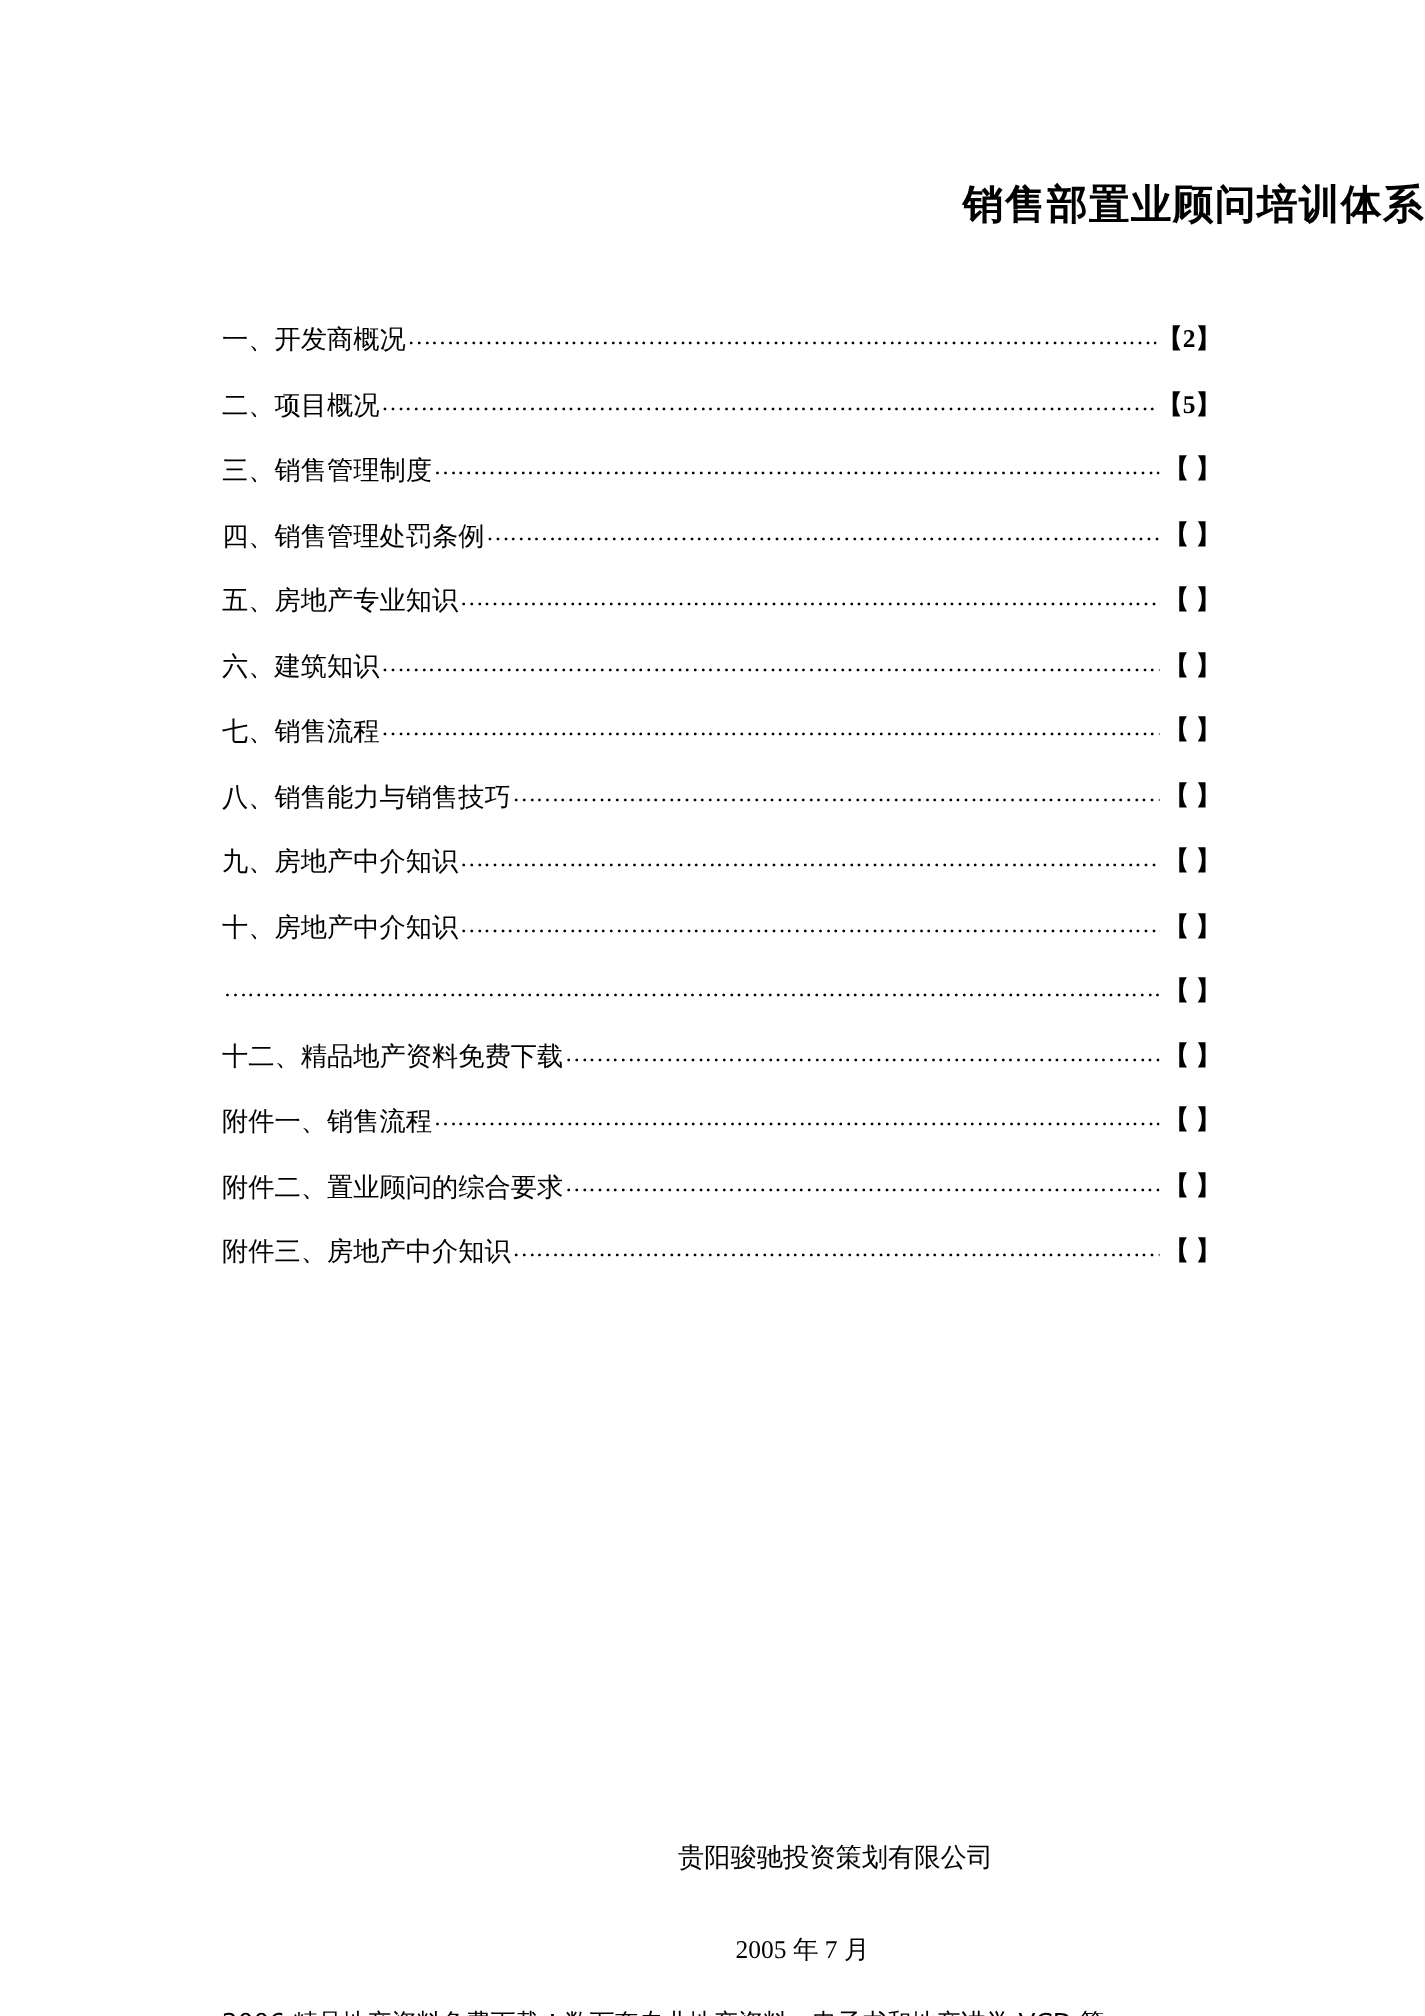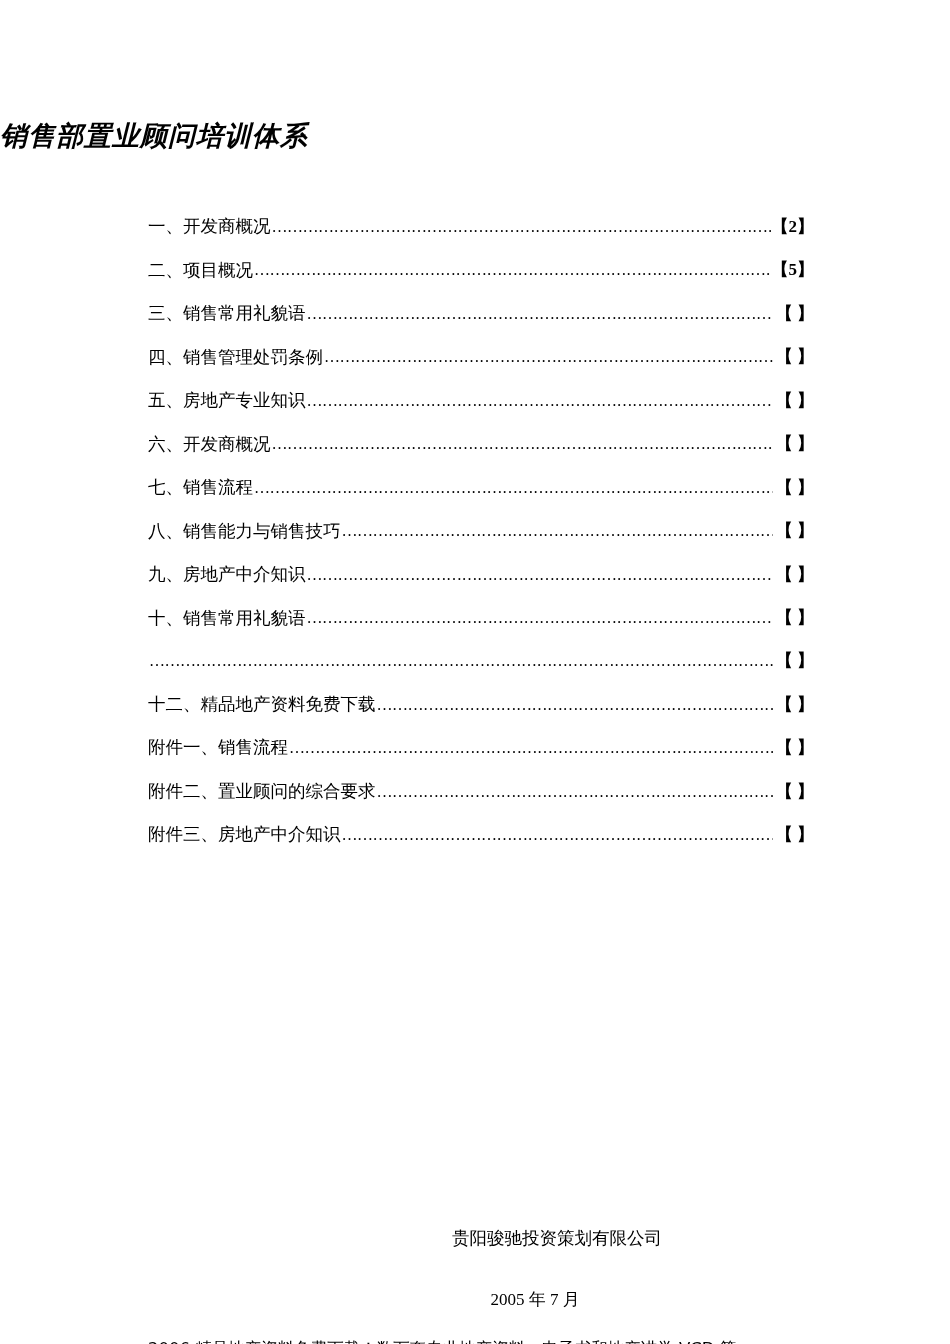--- a/index.html
+++ b/index.html
@@ -16,37 +16,36 @@
     overflow: hidden;
   }
   .page {
     width: 950px;
     height: 1344px;
     box-sizing: border-box;
     padding: 0;
     position: relative;
   }
   .doc-title {
-    text-align: left;
+    text-align: right;
     font-family: "DejaVu Sans", "Liberation Sans", sans-serif;
     font-weight: bold;
     font-size: 27px;
     letter-spacing: 1px;
     margin-top: 118px;
     margin-bottom: 0;
-    font-style: italic;
   }
   .toc {
     margin-top: 62px;
     padding-left: 148px;
     padding-right: 136px;
   }
   .toc-row {
     display: flex;
-    align-items: flex-end;
+    align-items: flex-start;
     font-size: 17.5px;
     line-height: 1.2;
     margin-bottom: 22.5px;
     white-space: nowrap;
   }
   .toc-label {
     flex: 0 0 auto;
   }
   .toc-dots {
     flex: 1 1 auto;
@@ -107,39 +106,39 @@
       <span class="toc-page">【2】</span>
     </div>
 
     <div class="toc-row">
       <span class="toc-label">二、项目概况</span>
       <span class="toc-dots">……………………………………………………………………………………………………………………………………………………</span>
       <span class="toc-page">【5】</span>
     </div>
 
     <div class="toc-row">
-      <span class="toc-label">三、销售常用礼貌语</span>
+      <span class="toc-label">三、销售管理制度</span>
       <span class="toc-dots">……………………………………………………………………………………………………………………………………………………</span>
       <span class="toc-page">【 】</span>
     </div>
 
     <div class="toc-row">
       <span class="toc-label">四、销售管理处罚条例</span>
       <span class="toc-dots">……………………………………………………………………………………………………………………………………………………</span>
       <span class="toc-page">【 】</span>
     </div>
 
     <div class="toc-row">
       <span class="toc-label">五、房地产专业知识</span>
       <span class="toc-dots">……………………………………………………………………………………………………………………………………………………</span>
       <span class="toc-page">【 】</span>
     </div>
 
     <div class="toc-row">
-      <span class="toc-label">六、开发商概况</span>
+      <span class="toc-label">六、建筑知识</span>
       <span class="toc-dots">……………………………………………………………………………………………………………………………………………………</span>
       <span class="toc-page">【 】</span>
     </div>
 
     <div class="toc-row">
       <span class="toc-label">七、销售流程</span>
       <span class="toc-dots">……………………………………………………………………………………………………………………………………………………</span>
       <span class="toc-page">【 】</span>
     </div>
 
@@ -149,21 +148,21 @@
       <span class="toc-page">【 】</span>
     </div>
 
     <div class="toc-row">
       <span class="toc-label">九、房地产中介知识</span>
       <span class="toc-dots">……………………………………………………………………………………………………………………………………………………</span>
       <span class="toc-page">【 】</span>
     </div>
 
     <div class="toc-row">
-      <span class="toc-label">十、销售常用礼貌语</span>
+      <span class="toc-label">十、房地产中介知识</span>
       <span class="toc-dots">……………………………………………………………………………………………………………………………………………………</span>
       <span class="toc-page">【 】</span>
     </div>
 
     <div class="toc-row">
       <span class="toc-dots">……………………………………………………………………………………………………………………………………………………</span>
       <span class="toc-page">【 】</span>
     </div>
 
     <div class="toc-row">

